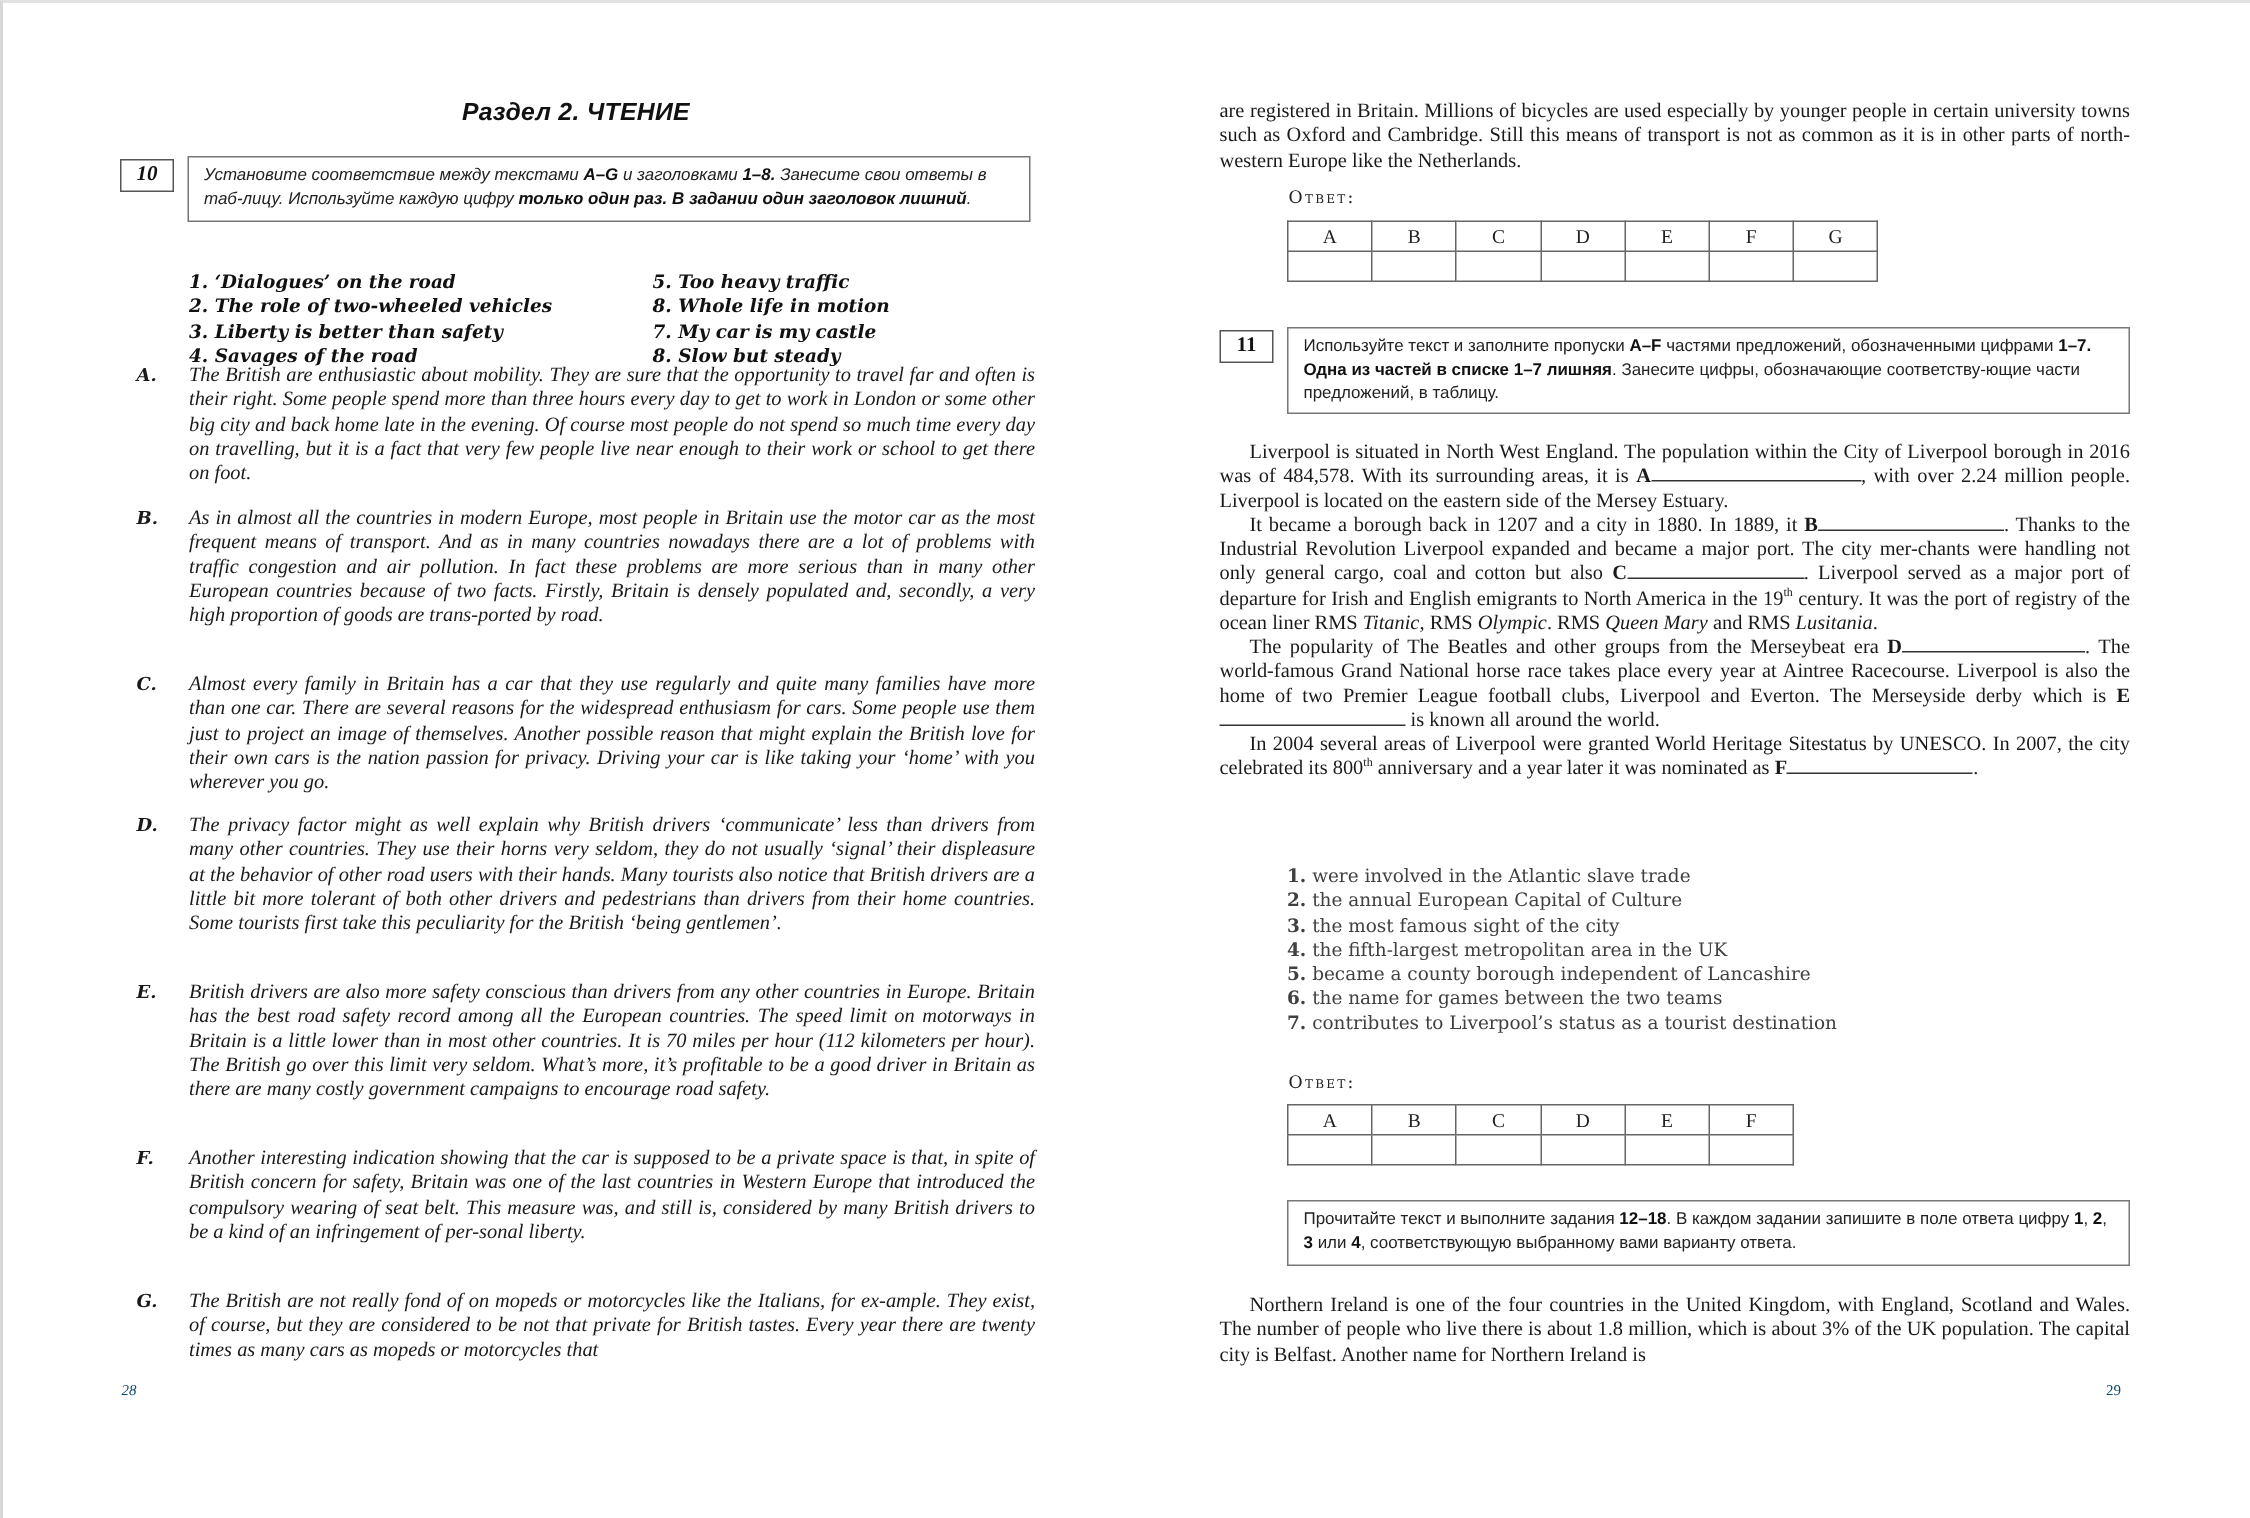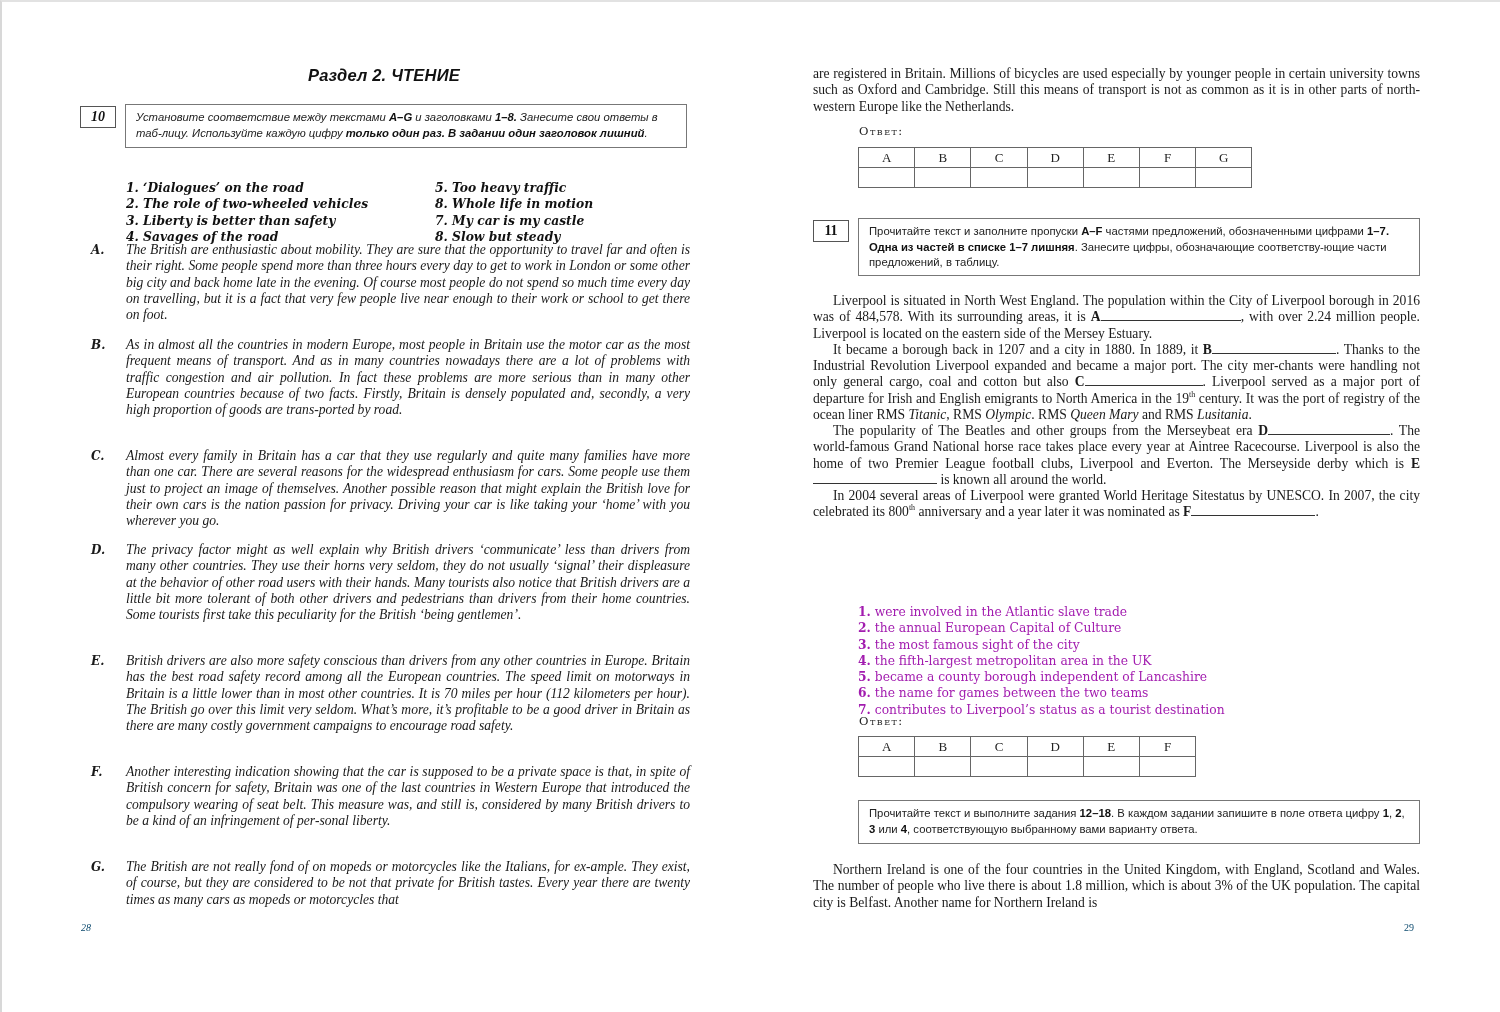--- a/index.html
+++ b/index.html
@@ -29,21 +29,21 @@
     .rtext .blank { display: inline-block; border-bottom: 1px solid #333; height: 12px; vertical-align: baseline; }
     .rtext b { font-weight: bold; }
     .rtext i { font-style: italic; }
     sup { font-size: 8px; vertical-align: super; line-height: 0; }
 
     .answer-label { position: absolute; font-family: "DejaVu Serif", serif; font-size: 11.5px; letter-spacing: 1.5px; color: #222; font-variant: small-caps; text-align: right; }
     table.answer { position: absolute; border-collapse: collapse; font-family: "Liberation Serif", serif; font-size: 13px; }
     table.answer td { border: 1px solid #666; width: 56.2px; height: 20px; text-align: center; vertical-align: middle; color: #222; }
     table.answer td.cell-input { height: 20px; }
 
-    .options { position: absolute; left: 858px; top: 604px; font-family: "DejaVu Serif", serif; font-size: 12.3px; line-height: 16.25px; color: #a21caf; }
+    .options { position: absolute; left: 858px; top: 576px; font-family: "DejaVu Serif", serif; font-size: 12.3px; line-height: 16.25px; color: #404040; }
     .options div { white-space: nowrap; }
     .options b { font-weight: bold; }
 
     .page-num { position: absolute; font-family: "Liberation Serif", serif; font-size: 10px; color: #0c4a6e; }
   </style>
 </head>
 <body>
 
 <div class="frame"></div>
 
@@ -127,21 +127,21 @@
     <td class="cell-input"></td>
     <td class="cell-input"></td>
     <td class="cell-input"></td>
     <td class="cell-input"></td>
   </tr>
 </tbody>
   </table>
 
 <div class="task-num" style="left:813px; top:220px;">11</div>
 <div class="instr" style="left:858px; top:218px; width:562px; height:58px;">
-  <span>Прочитайте текст и заполните пропуски </span><b>A–F</b><span> частями предложений, обозначенными цифрами </span><b>1–7. Одна из частей в списке 1–7 лишняя</b><span>. Занесите цифры, обозначающие соответству-ющие части предложений, в таблицу.</span>
+  <span>Используйте текст и заполните пропуски </span><b>A–F</b><span> частями предложений, обозначенными цифрами </span><b>1–7. Одна из частей в списке 1–7 лишняя</b><span>. Занесите цифры, обозначающие соответству-ющие части предложений, в таблицу.</span>
 </div>
 
 <div class="rtext" style="top:293px;">
   <p><span>Liverpool is situated in North West England. The population within the City of Liverpool borough in 2016 was of 484,578. With its surrounding areas, it is </span><b>A</b><span class="blank" style="width:140px;"></span><span>, with over 2.24 million people. Liverpool is located on the eastern side of the Mersey Estuary.</span></p>
   <p><span>It became a borough back in 1207 and a city in 1880. In 1889, it </span><b>B</b><span class="blank" style="width:124px;"></span><span>. Thanks to the Industrial Revolution Liverpool expanded and became a major port. The city mer-chants were handling not only general cargo, coal and cotton but also </span><b>C</b><span class="blank" style="width:118px;"></span><span>. Liverpool served as a major port of departure for Irish and English emigrants to North America in the 19</span><sup>th</sup><span> century. It was the port of registry of the ocean liner RMS </span><i>Titanic</i><span>, RMS </span><i>Olympic</i><span>. RMS </span><i>Queen Mary</i><span> and RMS </span><i>Lusitania</i><span>.</span></p>
   <p><span>The popularity of The Beatles and other groups from the Merseybeat era </span><b>D</b><span class="blank" style="width:122px;"></span><span>. The world-famous Grand National horse race takes place every year at Aintree Racecourse. Liverpool is also the home of two Premier League football clubs, Liverpool and Everton. The Merseyside derby which is </span><b>E</b><span class="blank" style="width:124px;"></span><span> is known all around the world.</span></p>
   <p><span>In 2004 several areas of Liverpool were granted World Heritage Sitestatus by UNESCO. In 2007, the city celebrated its 800</span><sup>th</sup><span> anniversary and a year later it was nominated as </span><b>F</b><span class="blank" style="width:124px;"></span><span>.</span></p>
 </div>
 
 <div class="options">

